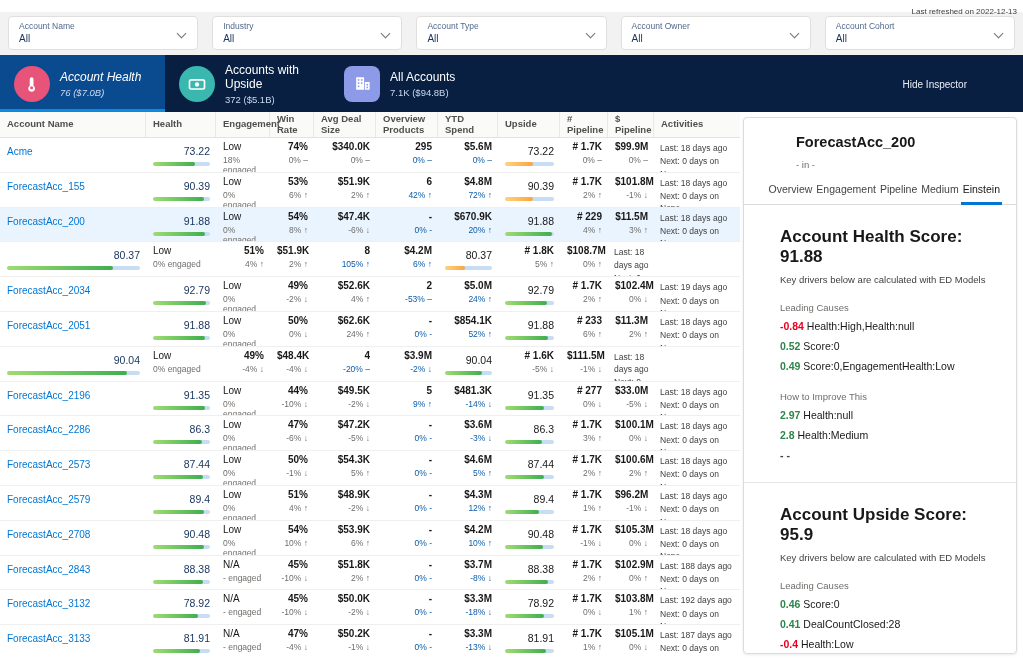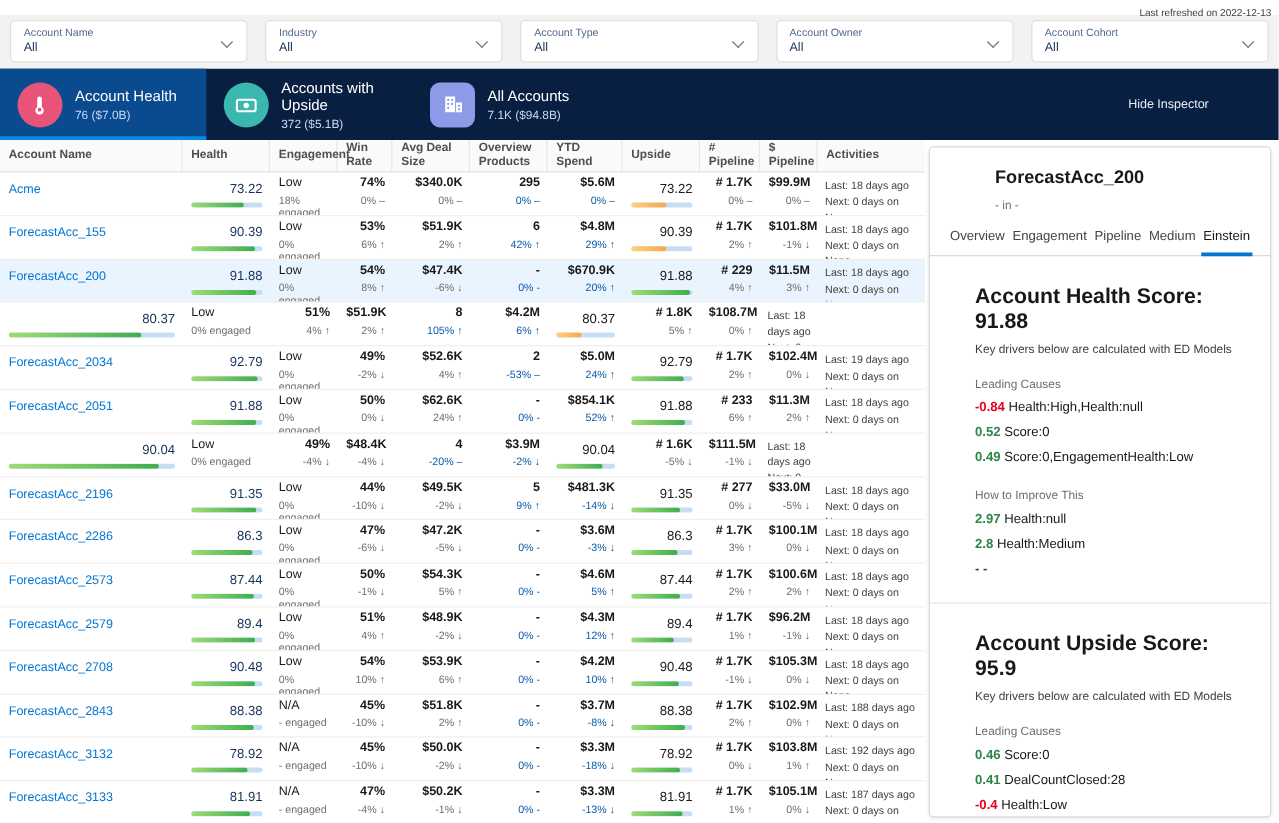--- a/index.html
+++ b/index.html
@@ -15,21 +15,21 @@
   .filter { flex:1; background:#fff; border:1px solid #e0dfdd; border-radius:4px;
     padding:4px 10px; position:relative; cursor:pointer; }
   .f-label { font-size:8.5px; color:#54698d; }
   .f-value { font-size:10px; color:#16325c; margin-top:2px; font-weight:400; }
   .chev { position:absolute; right:12px; top:13px; width:7px; height:7px;
     border-right:1.5px solid #747474; border-bottom:1.5px solid #747474; transform:rotate(45deg); }
 
   
   .kpibar { height:57px; background:#081f42; position:relative; display:flex; }
   .kpi { width:165px; display:flex; align-items:center; padding-left:14px; gap:10px; cursor:pointer; position:relative; }
-  .kpi.selected { background:#0a4a8f; }
+  .kpi.selected { background:#0a4a8f;font-style:italic; }
   .kpi.selected::after { content:""; position:absolute; left:0; right:0; bottom:0; height:3px; background:#0d8ae0; }
   .kpi-icon { width:36px; height:36px; border-radius:50%; display:flex; align-items:center; justify-content:center; flex:0 0 36px; }
   .kpi-icon.square { border-radius:8px; }
   .kpi-title { font-size:12px; color:#fff; font-weight:400; }
   .kpi-value { font-size:9.5px; color:#c9d9f0; margin-top:3px; }
   .hide-inspector { position:absolute; right:56px; top:50%; transform:translateY(-50%);
     font-size:10px; color:#e8eef7; cursor:pointer; }
 
   
   .main { position:relative; height:546px; }
@@ -62,21 +62,21 @@
   .c-act { padding-left:6px; }
   .c-act div { font-size:8.5px; color:#3e3e3c; line-height:1.45; margin-top:1px; }
 
   
   .inspector { position:absolute; left:743px; top:5px; width:274px; height:537px;
     background:#fff; border:1px solid #dddbda; border-radius:4px;
     box-shadow:0 1px 3px rgba(0,0,0,.08); overflow:hidden; }
   .panel-head { padding:16px 0 0 52px; }
   .panel-title { font-size:14.5px; font-weight:700; color:#181818; }
   .panel-sub { font-size:9.5px; color:#706e6b; margin-top:9px; }
-  .tabs { display:flex; justify-content:space-between; padding:0 14px; margin-top:13px;
+  .tabs { display:flex; justify-content:flex-end; padding:0 14px; margin-top:13px;
     border-bottom:1px solid #dddbda; }
   .tab { font-size:10.5px; color:#444; padding:0 2px 7px 2px; cursor:pointer; }
   .tab.active { color:#181818; border-bottom:3px solid #0176d3; margin-bottom:-1px; }
   .panel-body { padding:0 20px 0 36px; }
   .sec-head { font-size:17px; font-weight:700; color:#181818; margin-top:22px; }
   .sec-sub { font-size:9.5px; color:#3e3e3c; margin-top:7px; }
   .grp-label { font-size:9.5px; color:#706e6b; margin-top:17px; }
   .drv { font-size:10.5px; color:#181818; margin-top:6px; line-height:1.35; }
   .drv b { font-weight:700; }
   .drv b.green { color:#2e844a; }
@@ -257,21 +257,21 @@
     <div class="cell c-num">
       <div class="val">$51.9K</div>
       <div class="delta">2% ↑</div>
     </div>
     <div class="cell c-num">
       <div class="val">6</div>
       <div class="delta blue">42% ↑</div>
     </div>
     <div class="cell c-num">
       <div class="val">$4.8M</div>
-      <div class="delta blue">29% ↑</div>
+      <div class="delta blue">72% ↑</div>
     </div>
     <div class="cell c-upside">
       <span class="unum">90.39</span>
       <div class="track">
               <div class="fill orange" style="width: 58%;"></div>
             </div>
     </div>
     <div class="cell c-num">
       <div class="val"># 1.7K</div>
       <div class="delta">2% ↑</div>

